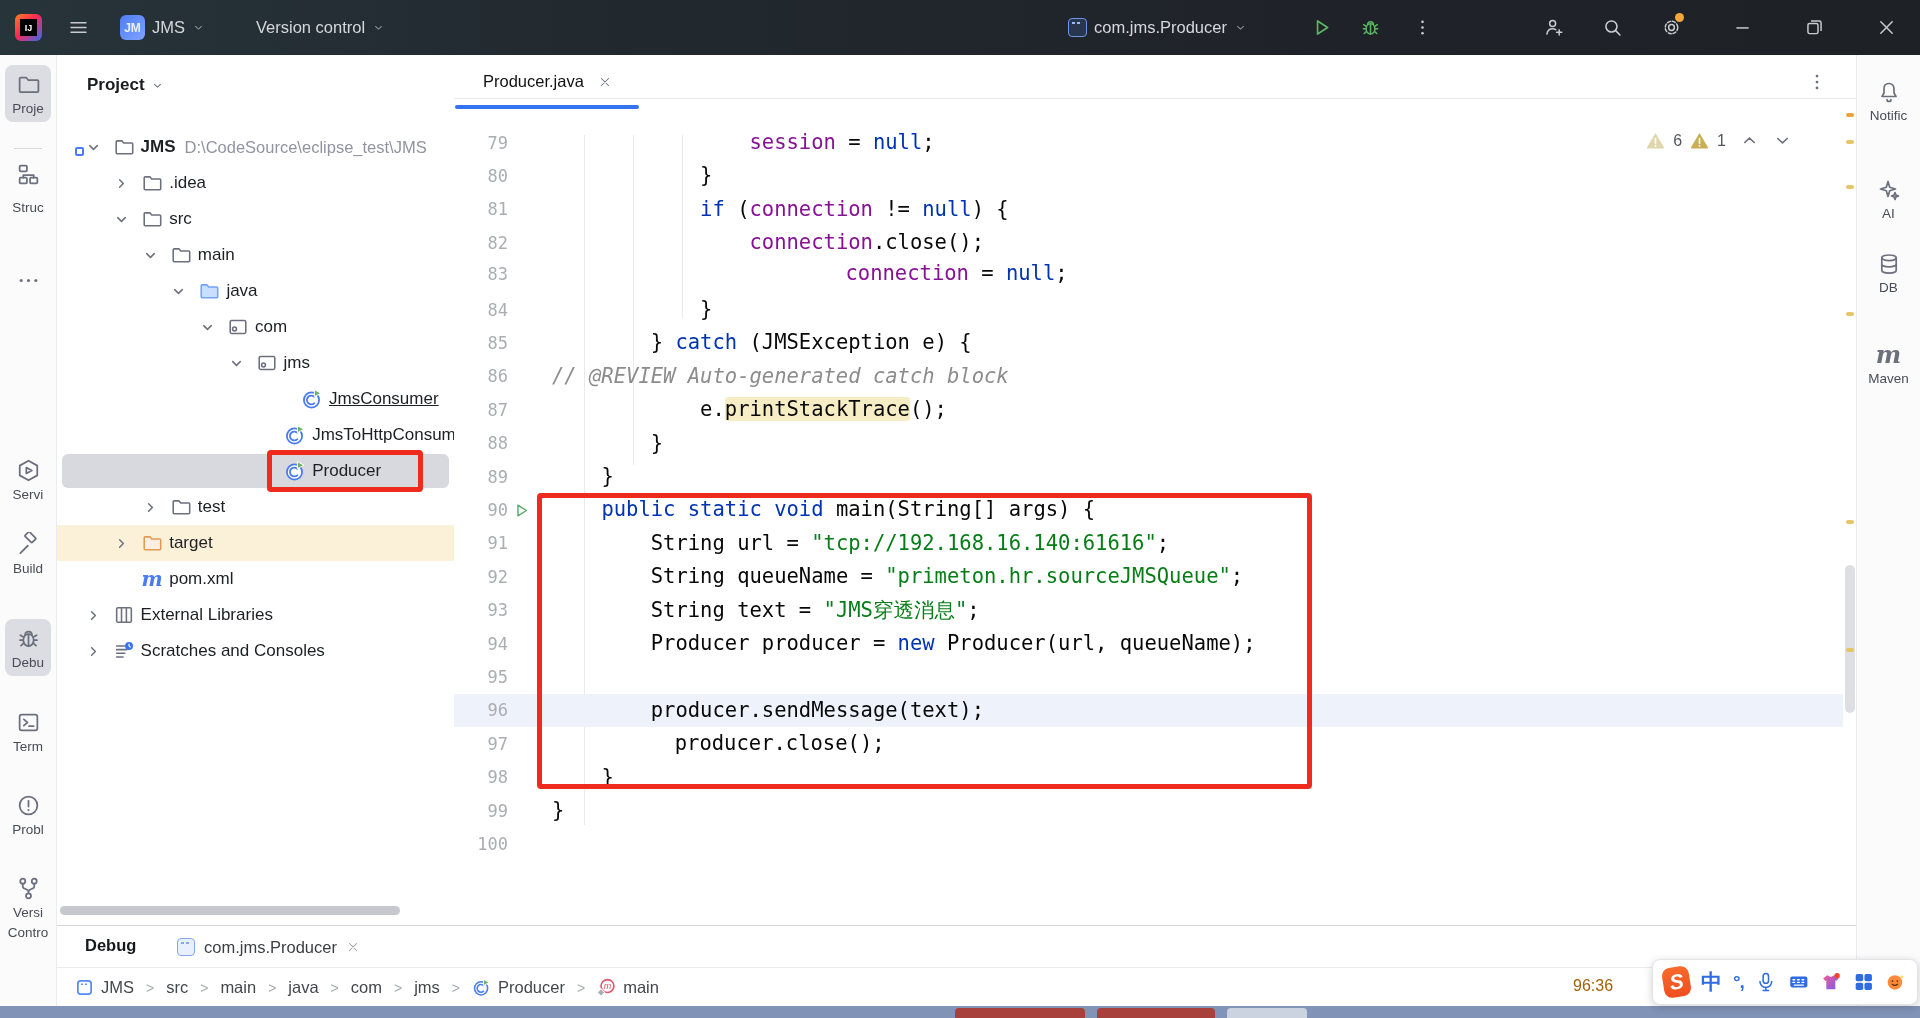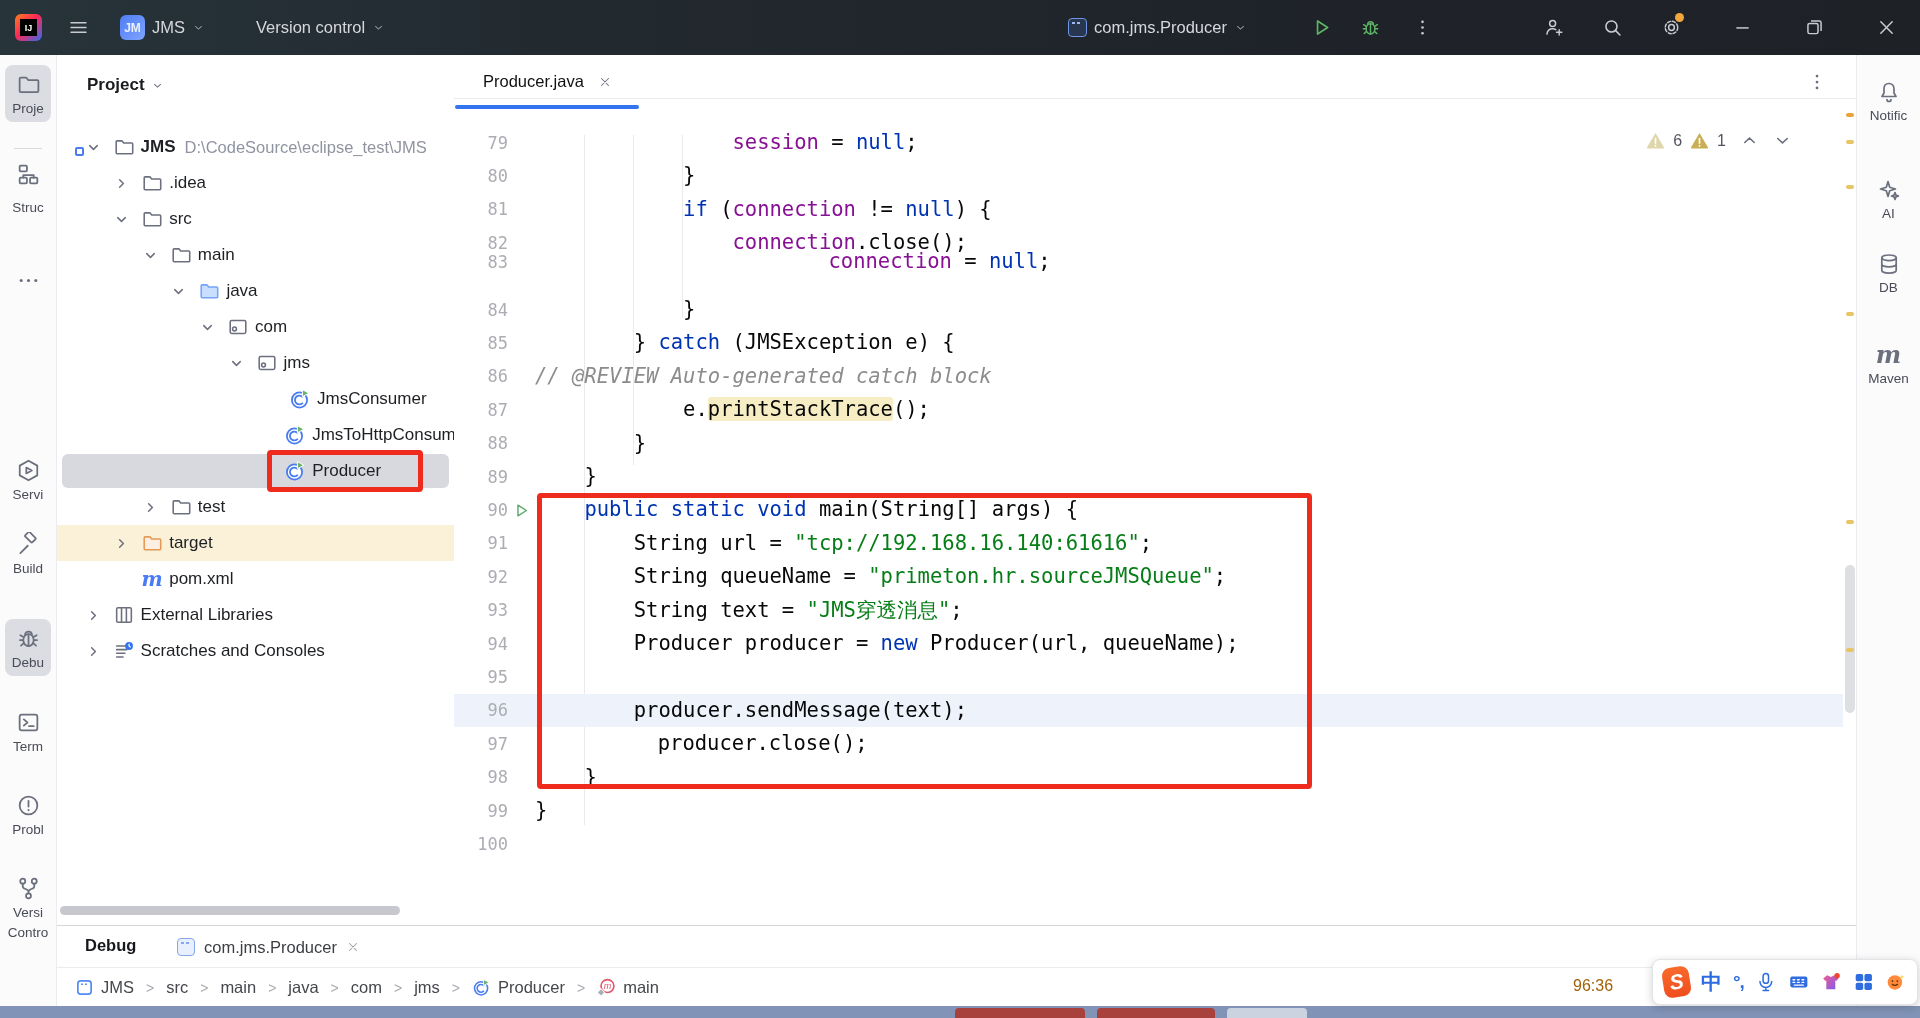--- a/index.html
+++ b/index.html
@@ -73,21 +73,21 @@
   .tab-kebab{position:absolute;right:28px;top:16px;width:22px;height:22px;color:#6c707e;}
   .inspect{position:absolute;right:64px;top:75px;display:flex;align-items:center;gap:7px;font-size:16px;color:#535660;}
   .inspect .tri{width:21px;height:21px;}
   .inspect .nav{width:19px;height:19px;color:#6c707e;margin-left:7px;}
   .guide{position:absolute;width:1px;background:#e9eaec;}
   .cl{position:absolute;left:0;width:1389px;height:33.4px;display:flex;align-items:center;}
   .cl.cur{background:#eef3fb;}
   .ln{width:54px;text-align:right;font-family:"DejaVu Sans Mono",monospace;font-size:17px;color:#abadb3;flex:0 0 auto;}
   .gslot{width:27px;height:20px;flex:0 0 auto;display:flex;align-items:center;justify-content:center;color:#59a869;}
   .gslot svg{width:17px;height:17px;}
-  .cl pre{margin:0;font-family:"DejaVu Sans Mono",monospace;font-size:20.5px;line-height:33.4px;white-space:pre;color:#080808;}
+  .cl pre{margin:17px;font-family:"DejaVu Sans Mono",monospace;font-size:20.5px;line-height:33.4px;white-space:pre;color:#080808;}
   .k{color:#0033b3;} .s{color:#067d17;} .f{color:#871094;} .c{color:#8c8c8c;font-style:italic;}
   .hl{background:#f6edc4;border-radius:3px;}
   .vthumb{position:absolute;left:1391px;top:510px;width:10px;height:148px;background:#dddfe3;border-radius:5px;}
   .vmark{position:absolute;left:1392px;width:8px;height:4px;border-radius:2px;}
 
   
   .rstripe{position:absolute;left:1856px;top:55px;width:64px;height:951px;background:#fbfbfc;border-left:1px solid #ebecf0;}
   .rs-item{position:absolute;left:0;width:63px;display:flex;flex-direction:column;align-items:center;}
   .rs-item .ic{width:24px;height:24px;color:#6c707e;}
   .rs-item .lbl{margin-top:4px;font-size:13.5px;color:#494b57;max-width:60px;overflow:hidden;white-space:nowrap;}
@@ -455,21 +455,21 @@
             <div class="ti ic">
               <svg viewBox="0 0 24 24" fill="none" stroke="currentColor" stroke-width="1.7" stroke-linecap="round" stroke-linejoin="round">
                 <rect x="3.5" y="5" width="17" height="14" rx="1.5"></rect>
                 <circle cx="8.2" cy="14.2" r="2.1"></circle>
               </svg>
             </div>
             <div class="t-lbl">jms</div>
           </div>
         </div>
         <div class="trow" style="top: 326px;">
-          <div class="inner" style="left: 205px;">
+          <div class="inner" style="left: 217px; text-decoration: underline;">
             <div class="t-chev ic"></div>
             <div class="ti ic">
               <svg viewBox="0 0 22 22">
                 <circle cx="10.5" cy="12" r="7.6" stroke="#4a7cf0" stroke-width="1.8" fill="#fff"></circle>
                 <path d="M13.8 9.3A4.4 4.4 0 1 0 13.8 14.7" stroke="#4a7cf0" stroke-width="1.8" fill="none"></path>
                 <path d="M13.4 1.6 19.8 5.2 13.4 8.8Z" fill="#69b36d" stroke="#fff" stroke-width="1"></path>
               </svg>
             </div>
             <div class="t-lbl">JmsConsumer</div>
           </div>
@@ -642,21 +642,21 @@
         <div class="cl" style="top: 137.8px;">
           <div class="ln">81</div>
           <div class="gslot"></div>
           <pre>            <span class="k">if</span><span> (</span><span class="f">connection</span><span> != </span><span class="k">null</span><span>) {</span></pre>
         </div>
         <div class="cl" style="top: 171.2px;">
           <div class="ln">82</div>
           <div class="gslot"></div>
           <pre>                <span class="f">connection</span><span>.close();</span></pre>
         </div>
-        <div class="cl" style="top: 190px; gap: 48px;">
+        <div class="cl" style="top: 202px; gap: 48px;">
           <div class="ln">83</div>
           <div class="gslot"></div>
           <pre>                <span class="f">connection</span><span> = </span><span class="k">null</span><span>;</span></pre>
         </div>
         <div class="cl" style="top: 238px;">
           <div class="ln">84</div>
           <div class="gslot"></div>
           <pre>            <span>}</span></pre>
         </div>
         <div class="cl" style="top: 271.4px;">

